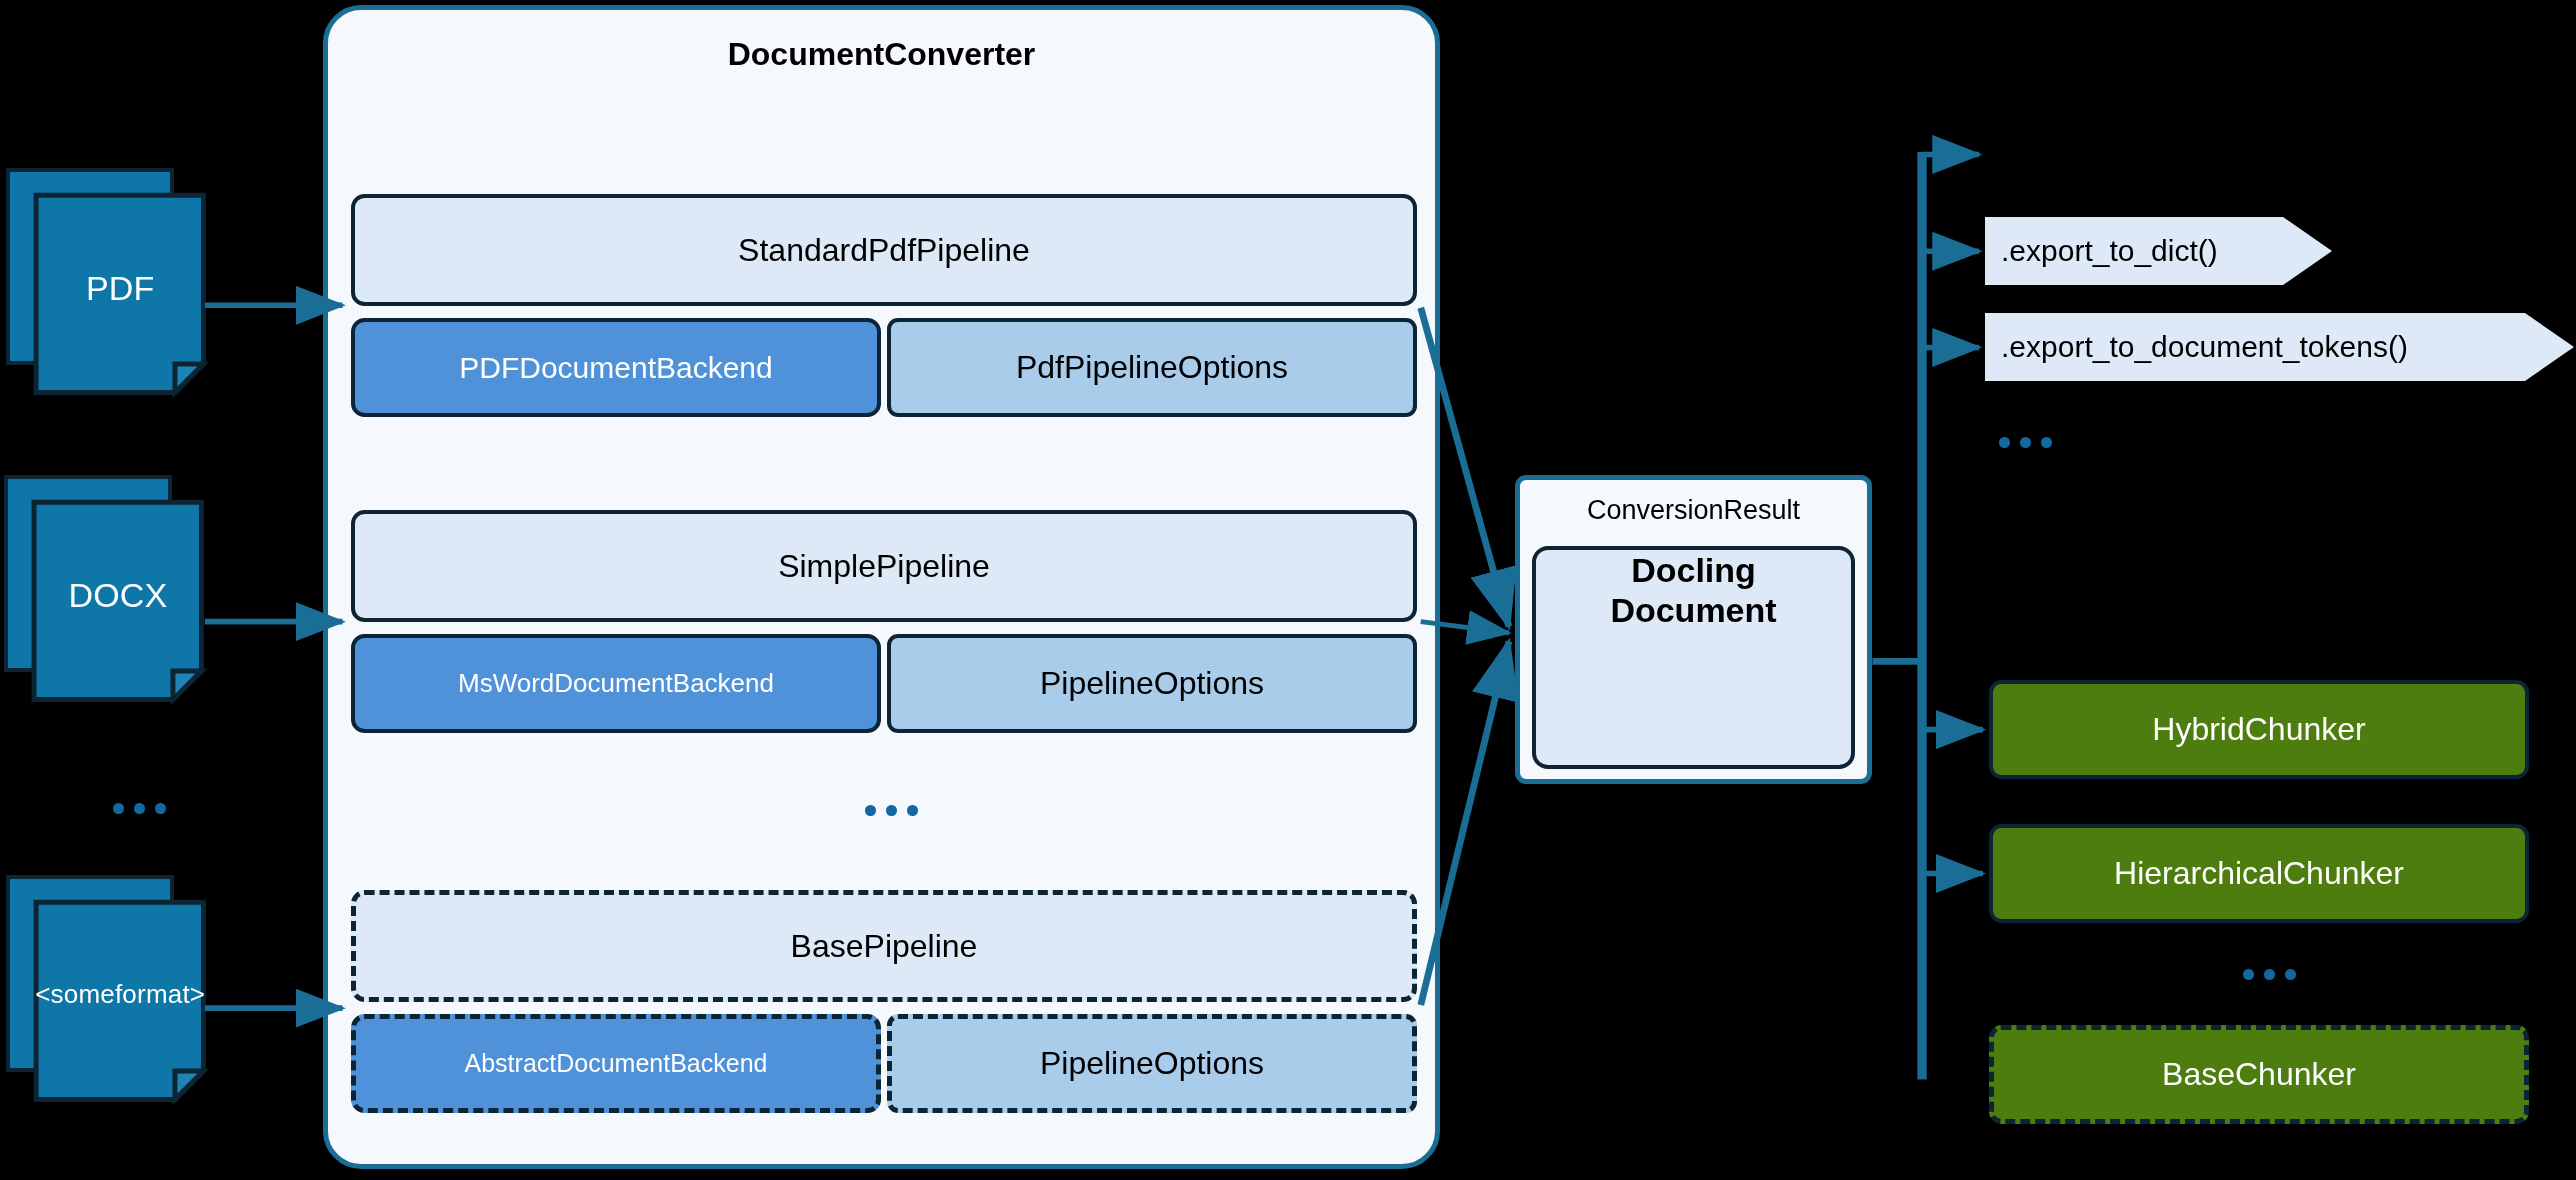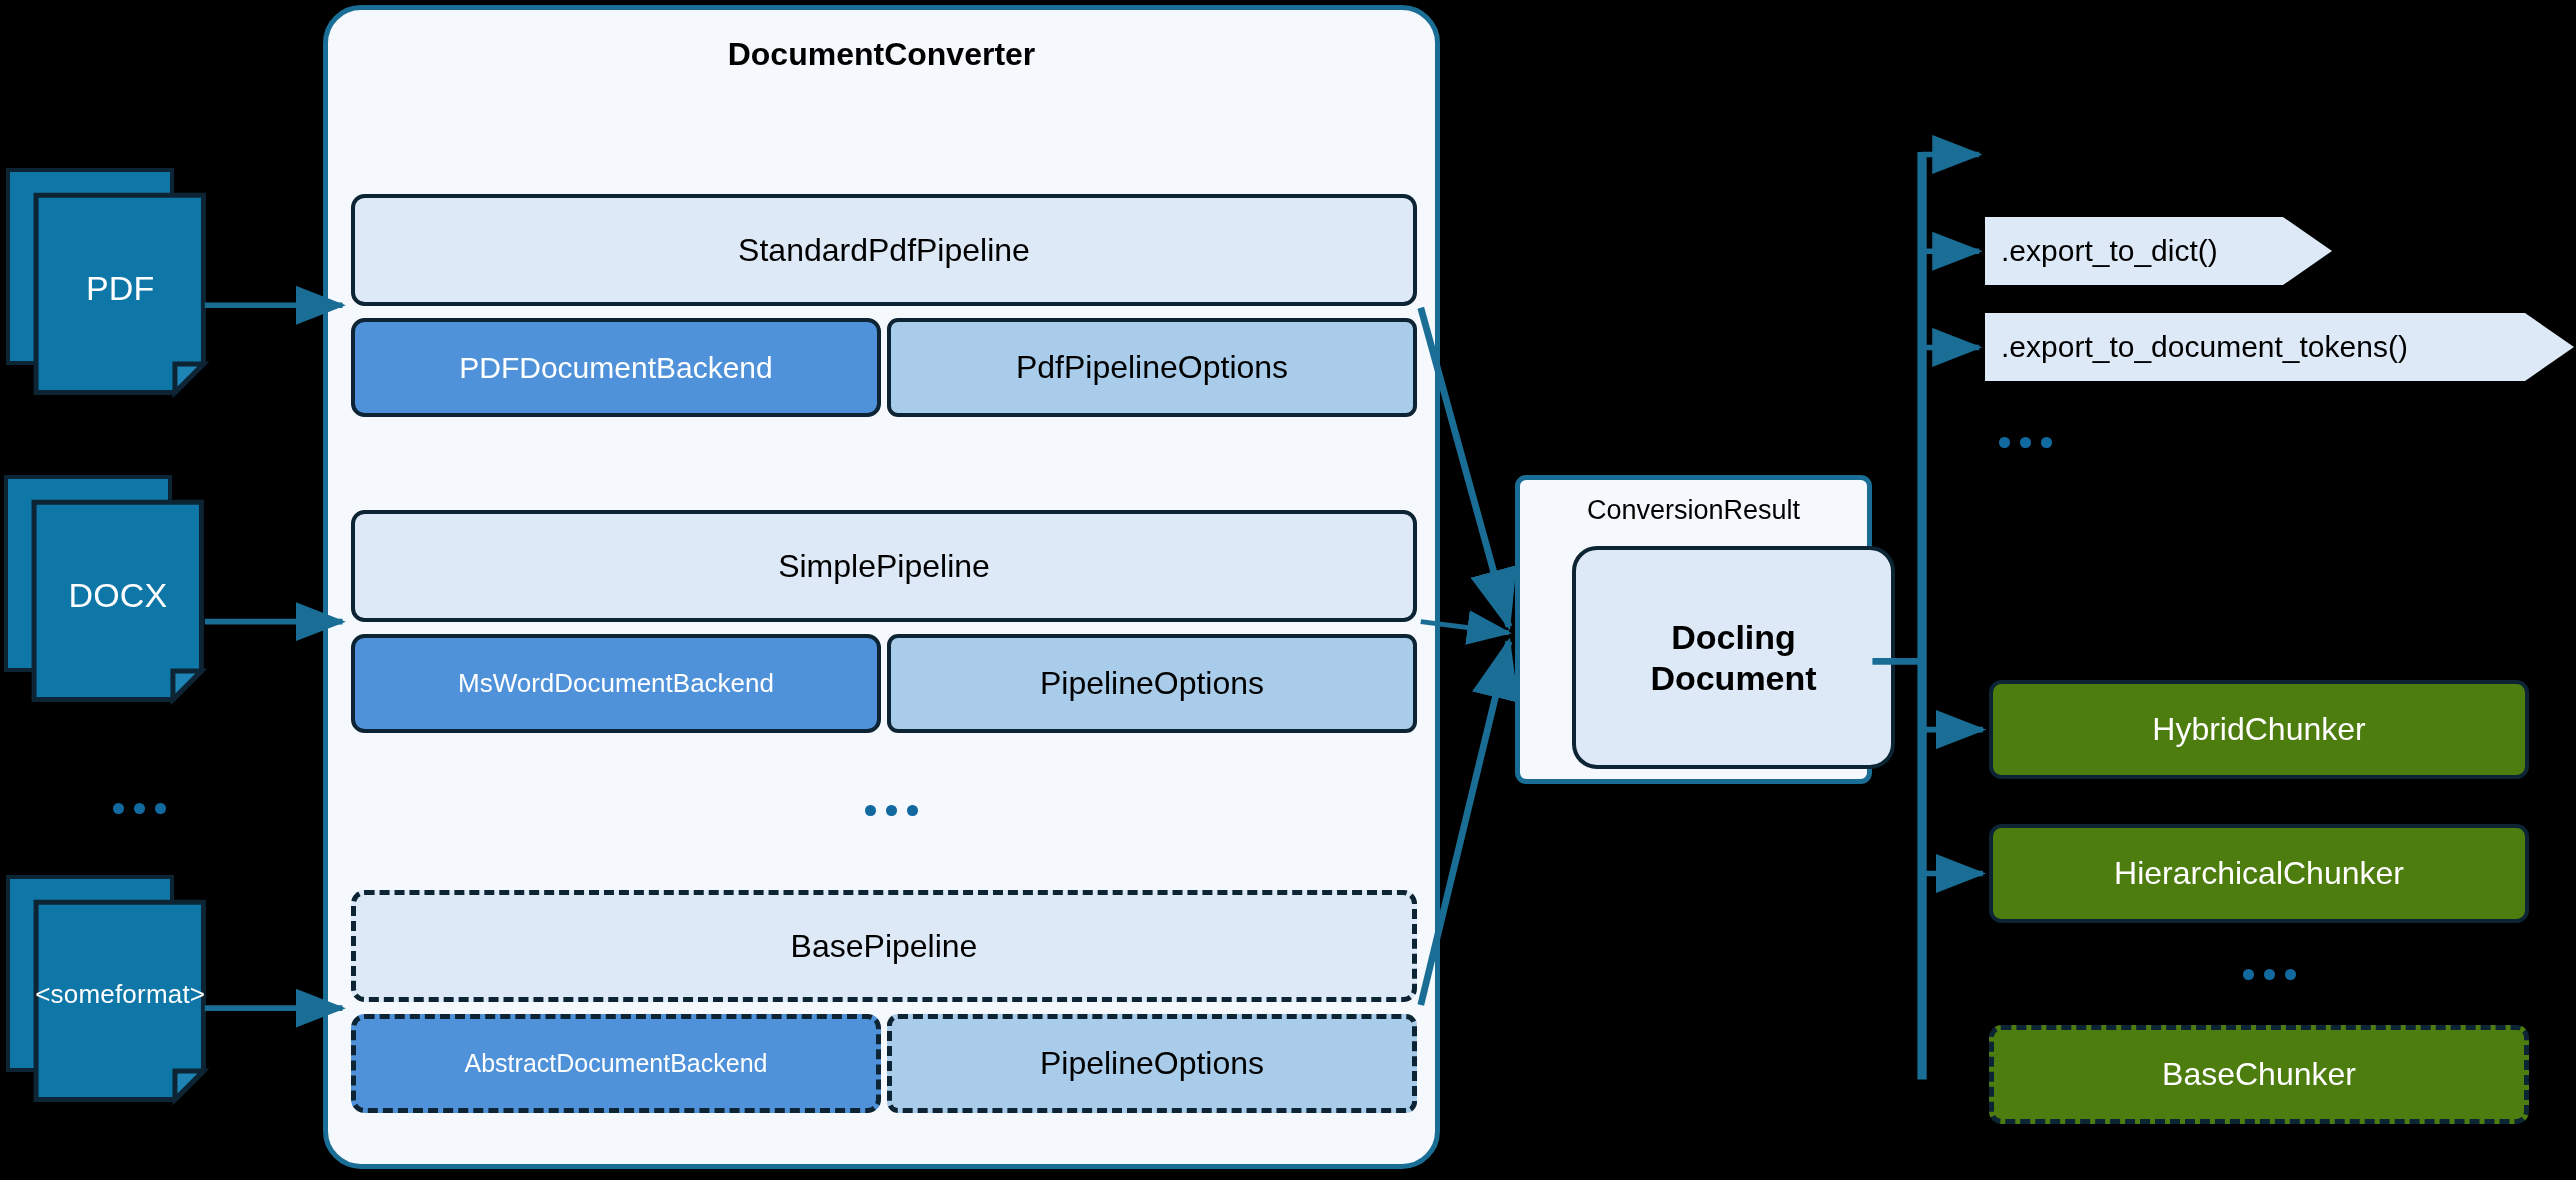--- a/index.html
+++ b/index.html
@@ -40,23 +40,23 @@
   
   .dots{position:absolute;display:flex;gap:10.5px;align-items:center;}
   .dots i{display:block;width:10.5px;height:10.5px;border-radius:50%;background:#1169a0;}
 
   
   #cresult{position:absolute;background:#f5f8fd;border:5px solid #1a6e95;
      border-radius:11.2px;box-sizing:border-box;}
   #cresult-label{position:absolute;left:0;right:0;text-align:center;
      font-size:27px;color:#000;}
   #docling{position:absolute;background:#dde9f6;border:4.3px solid #0c2433;
-     border-radius:25px;box-sizing:border-box;display:flex;flex-direction:column;
-     align-items:center;justify-content:center;font-weight:bold;font-size:34px;
-     color:#000;line-height:1.18;margin-left:40px;}
+     border-radius:16px;box-sizing:border-box;display:flex;flex-direction:column;
+     align-items:center;font-weight:bold;font-size:34px;
+     color:#000;line-height:1.18;}
 
   
   .pennant{position:absolute;background:#dde9f6;display:flex;align-items:center;
      box-sizing:border-box;padding-left:16px;font-size:30px;color:#000;
      white-space:nowrap;}
 
   
   .chunker{position:absolute;background:#4d7c0f;border:4.3px solid #0c2433;
      border-radius:12.4px;box-sizing:border-box;display:flex;align-items:center;
      justify-content:center;color:#fff;font-size:32px;}

